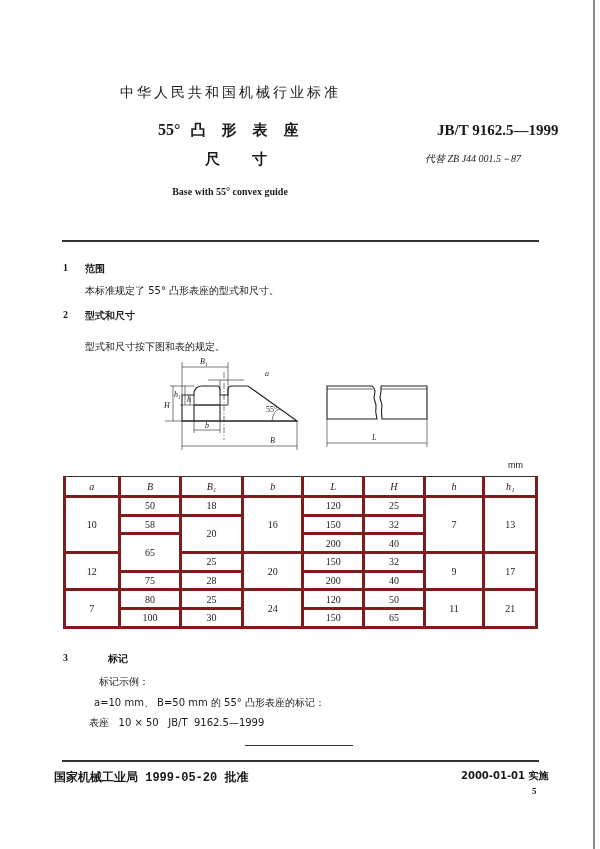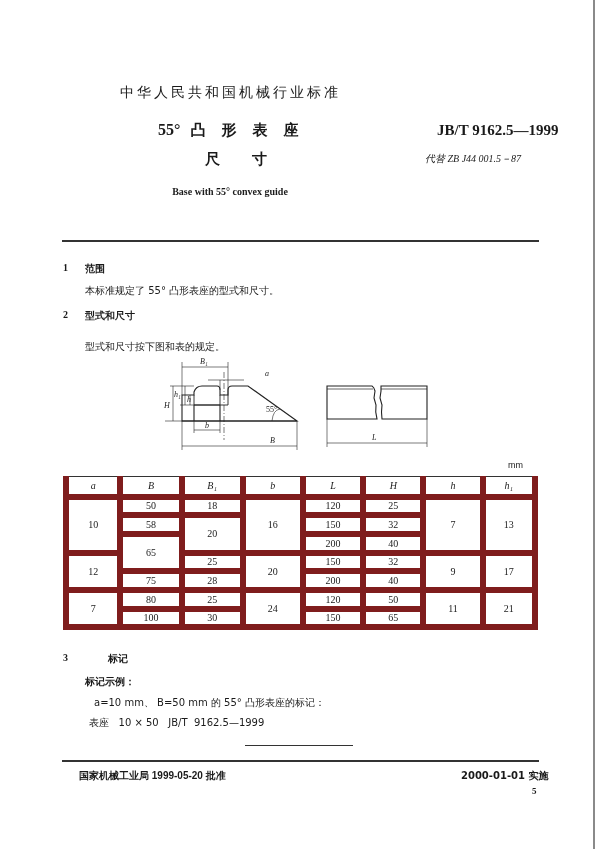--- a/index.html
+++ b/index.html
@@ -15,27 +15,27 @@
   .en-title { left: 140px; top: 183px; width: 180px; text-align: center; font-family: "Liberation Serif", serif; font-weight: bold; font-size: 10px; line-height: 18px; }
   .std-code { left: 437px; top: 122px; font-family: "Liberation Serif", serif; font-weight: bold; font-size: 15px; }
   .std-replace { left: 425px; top: 152px; font-family: "Liberation Serif", serif; font-size: 10px; font-style: italic; }
   .hr-top { left: 62px; top: 240px; width: 477px; height: 1.5px; background: #333; }
   .sec-num { font-family: "Liberation Serif", serif; font-weight: bold; font-size: 10px; }
   .sec-title { font-family: "DejaVu Sans", sans-serif; font-size: 10px; font-weight: bold; }
   .para { font-family: "DejaVu Sans", sans-serif; font-size: 10px; }
   
   .unit { left: 508px; top: 460px; font-family: "Liberation Sans", sans-serif; font-size: 9px; }
   table.dims { position: absolute; left: 63px; top: 476px; width: 475px; border-collapse: collapse; font-family: "Liberation Serif", serif; font-size: 10px; }
-  table.dims th, table.dims td { border: 6px solid #7f1d1d; text-align: center; height: 18.7px; padding: 0; }
+  table.dims th, table.dims td { border: 3px solid #7f1d1d; text-align: center; height: 18.7px; padding: 0; }
   table.dims th { font-style: italic; font-weight: normal; height: 20px; }
   table.dims thead tr th { border-top: 1.5px solid #333; }
   table.dims { border: 1.5px solid #333; }
   .hr-bottom-short { left: 245px; top: 745px; width: 108px; height: 1px; background: #333; }
   .hr-footer { left: 62px; top: 760px; width: 477px; height: 1.5px; background: #333; }
-  .footer-left { left: 79px; top: 769px; font-family: Liberation Sans, sans-serif; font-size: 10px; font-weight: bold; }
+  .footer-left { left: 54px; top: 769px; font-family: Liberation Mono, monospace; font-size: 12px; font-weight: bold; }
   .footer-right { left: 461px; top: 769px; font-family: "DejaVu Sans", sans-serif; font-size: 10px; font-weight: bold; }
   .page-num { left: 532px; top: 786px; font-family: "Liberation Serif", serif; font-size: 9px; font-weight: bold; }
   .fig { position: absolute; }
   .fig text { font-family: "Liberation Serif", serif; font-style: italic; font-size: 8px; fill: #222; }
 </style>
 </head>
 <body>
 
 <div class="abs scan-edge"></div>
 
@@ -199,21 +199,21 @@
       <td>100</td>
       <td>30</td>
       <td>150</td>
       <td>65</td>
     </tr>
   </tbody>
 </table>
 
 <div class="abs sec-num" style="left:63px;top:652px;">3</div>
 <div class="abs sec-title" style="left:85px;top:652px;margin-left:23px;">标记</div>
-<div class="abs para" style="left:85px;top:675px;font-weight:bold;">标记示例：</div>
+<div class="abs para" style="left:99px;top:675px;">标记示例：</div>
 <div class="abs para" style="left:94px;top:696px;">a=10 mm、 B=50 mm 的 55° 凸形表座的标记：</div>
 <div class="abs para" style="left:89px;top:716px;white-space:pre;">表座   10 × 50   JB/T  9162.5—1999</div>
 <div class="abs hr-bottom-short"></div>
 
 <div class="abs hr-footer"></div>
 <div class="abs footer-left">国家机械工业局 1999-05-20 批准</div>
 <div class="abs footer-right">2000-01-01 实施</div>
 <div class="abs page-num">5</div>
 
 </body></html>

